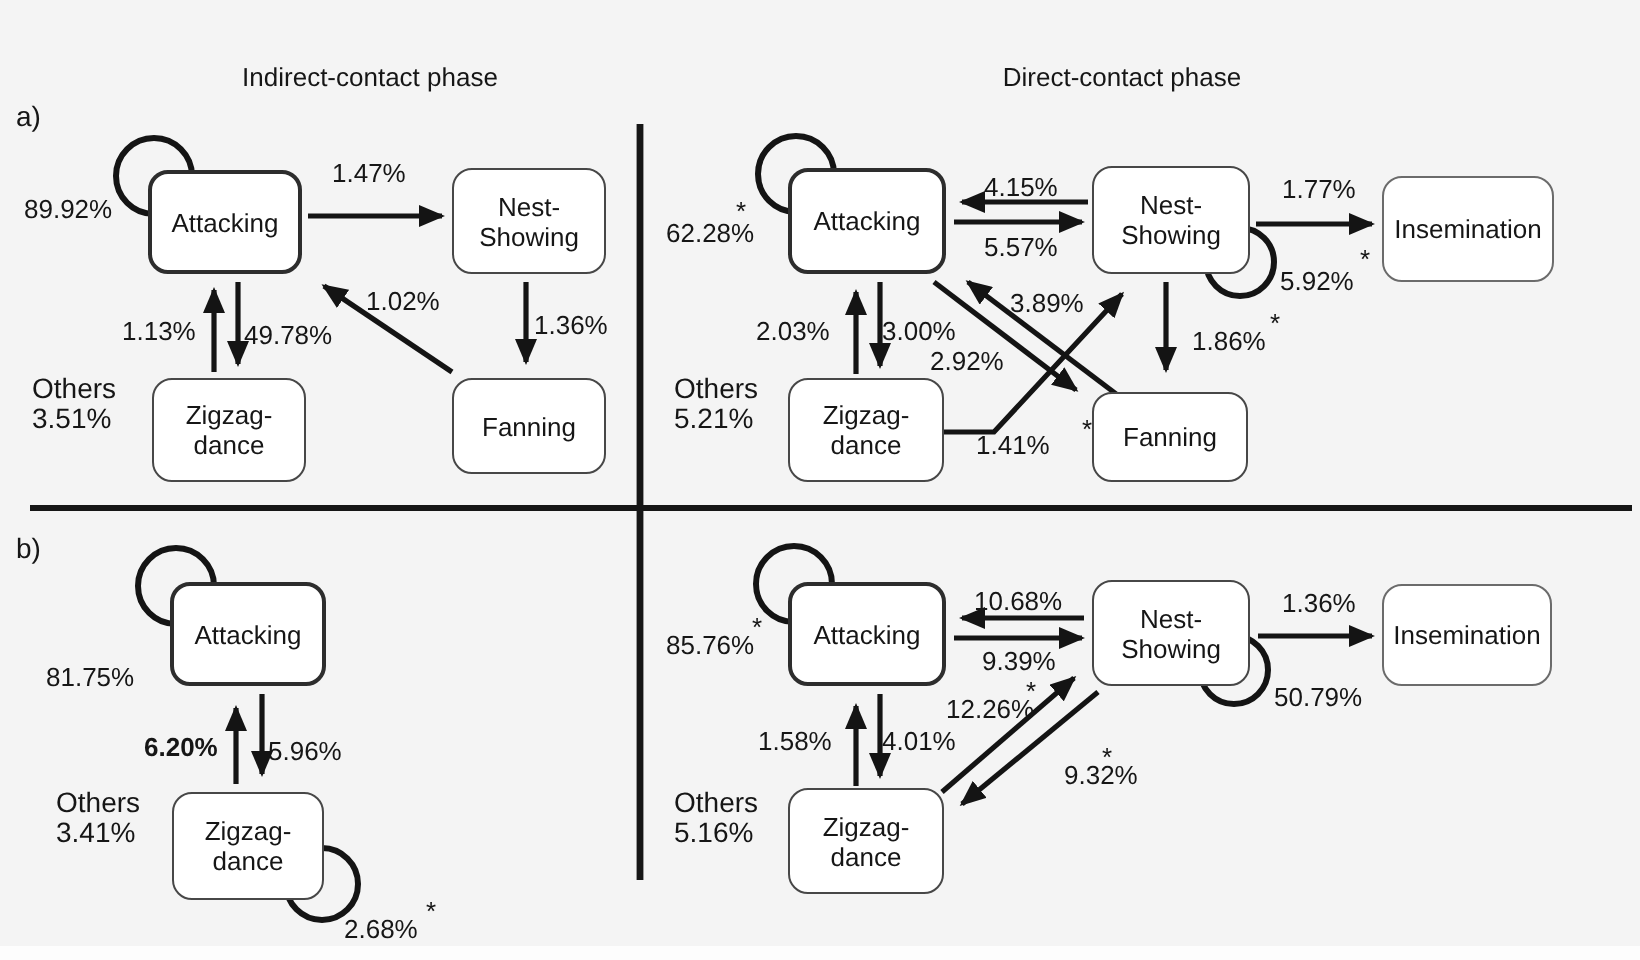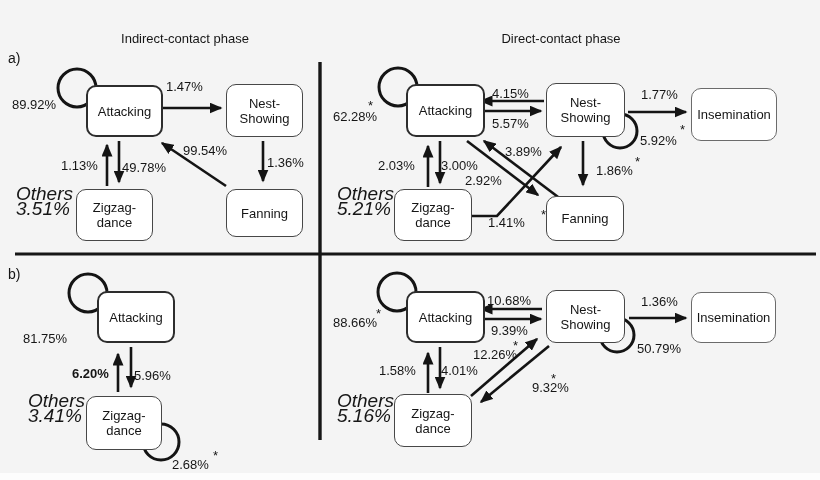--- a/index.html
+++ b/index.html
@@ -7,25 +7,25 @@
     position:relative;width:820px;height:480px;background:#f4f4f4;
     font-family:"Liberation Sans",sans-serif;color:#161616;overflow:hidden;
   }
   svg.layer{position:absolute;left:0;top:0;z-index:1;}
   .bottom-strip{position:absolute;left:0;top:473px;width:820px;height:7px;background:#fdfdfd;z-index:1;}
   .box{
     position:absolute;background:#ffffff;border:1.8px solid #474747;border-radius:10px;
     display:flex;align-items:center;justify-content:center;text-align:center;
     font-size:13px;line-height:15px;white-space:pre-line;z-index:2;box-sizing:border-box;
   }
-  .box.heavy{border-width:2.2px;border-color:#2d2d2d;margin-left:12px;}
+  .box.heavy{border-width:2.2px;border-color:#2d2d2d;}
   .box.light{border-width:1.5px;border-color:#6b6b6b;}
   .lbl{position:absolute;font-size:13px;line-height:15px;white-space:nowrap;z-index:3;}
   .star{position:absolute;font-size:13px;line-height:13px;z-index:3;}
-  .others{position:absolute;font-size:19px;line-height:14.5px;z-index:3;font-style:italic;}
+  .others{position:absolute;font-size:14px;line-height:14.5px;z-index:3;}
   .title{position:absolute;font-size:13px;text-align:center;z-index:3;}
   .plabel{position:absolute;font-size:14px;z-index:3;}
 </style>
 </head>
 <body>
 
 <div class="canvas">
 
   <div class="bottom-strip"></div>
 
@@ -104,21 +104,21 @@
 Showing</div>
   <div class="box light" style="left:691px;top:292px;width:85px;height:51px;">Insemination</div>
   <div class="box" style="left:394px;top:394px;width:78px;height:53px;">Zigzag-
 dance</div>
 
   <span class="lbl" style="left:12px;top:97px;">89.92%</span>
   <span class="lbl" style="left:166px;top:79px;">1.47%</span>
   <span class="lbl" style="left:61px;top:158px;">1.13%</span>
   <span class="lbl" style="left:122px;top:160px;">49.78%</span>
   <span class="lbl" style="left:267px;top:155px;">1.36%</span>
-  <span class="lbl" style="left:183px;top:143px;">99.54%</span>
+  <span class="lbl" style="left:183px;top:143px;">1.02%</span>
   <div class="others" style="left:16px;top:187px;">
     <div>Others</div>
     <div>3.51%</div>
   </div>
 
   <span class="lbl" style="left:333px;top:109px;">62.28%</span>
   <span class="star" style="left:368px;top:99px;">*</span>
   <span class="lbl" style="left:492px;top:86px;">4.15%</span>
   <span class="lbl" style="left:492px;top:116px;">5.57%</span>
   <span class="lbl" style="left:641px;top:87px;">1.77%</span>
@@ -140,21 +140,21 @@
   <span class="lbl" style="left:23px;top:303px;margin-top:28px;">81.75%</span>
   <span class="lbl" style="left:72px;top:366px;font-weight:bold;">6.20%</span>
   <span class="lbl" style="left:134px;top:368px;">5.96%</span>
   <span class="lbl" style="left:172px;top:457px;">2.68%</span>
   <span class="star" style="left:213px;top:449px;">*</span>
   <div class="others" style="left:28px;top:394px;">
     <div>Others</div>
     <div>3.41%</div>
   </div>
 
-  <span class="lbl" style="left:333px;top:315px;">88.66%</span>
+  <span class="lbl" style="left:333px;top:315px;">85.76%</span>
   <span class="star" style="left:376px;top:307px;">*</span>
   <span class="lbl" style="left:487px;top:293px;">10.68%</span>
   <span class="lbl" style="left:491px;top:323px;">9.39%</span>
   <span class="lbl" style="left:641px;top:294px;">1.36%</span>
   <span class="lbl" style="left:637px;top:341px;">50.79%</span>
   <span class="lbl" style="left:379px;top:363px;">1.58%</span>
   <span class="lbl" style="left:441px;top:363px;">4.01%</span>
   <span class="lbl" style="left:473px;top:347px;">12.26%</span>
   <span class="star" style="left:513px;top:339px;">*</span>
   <span class="lbl" style="left:532px;top:380px;">9.32%</span>

